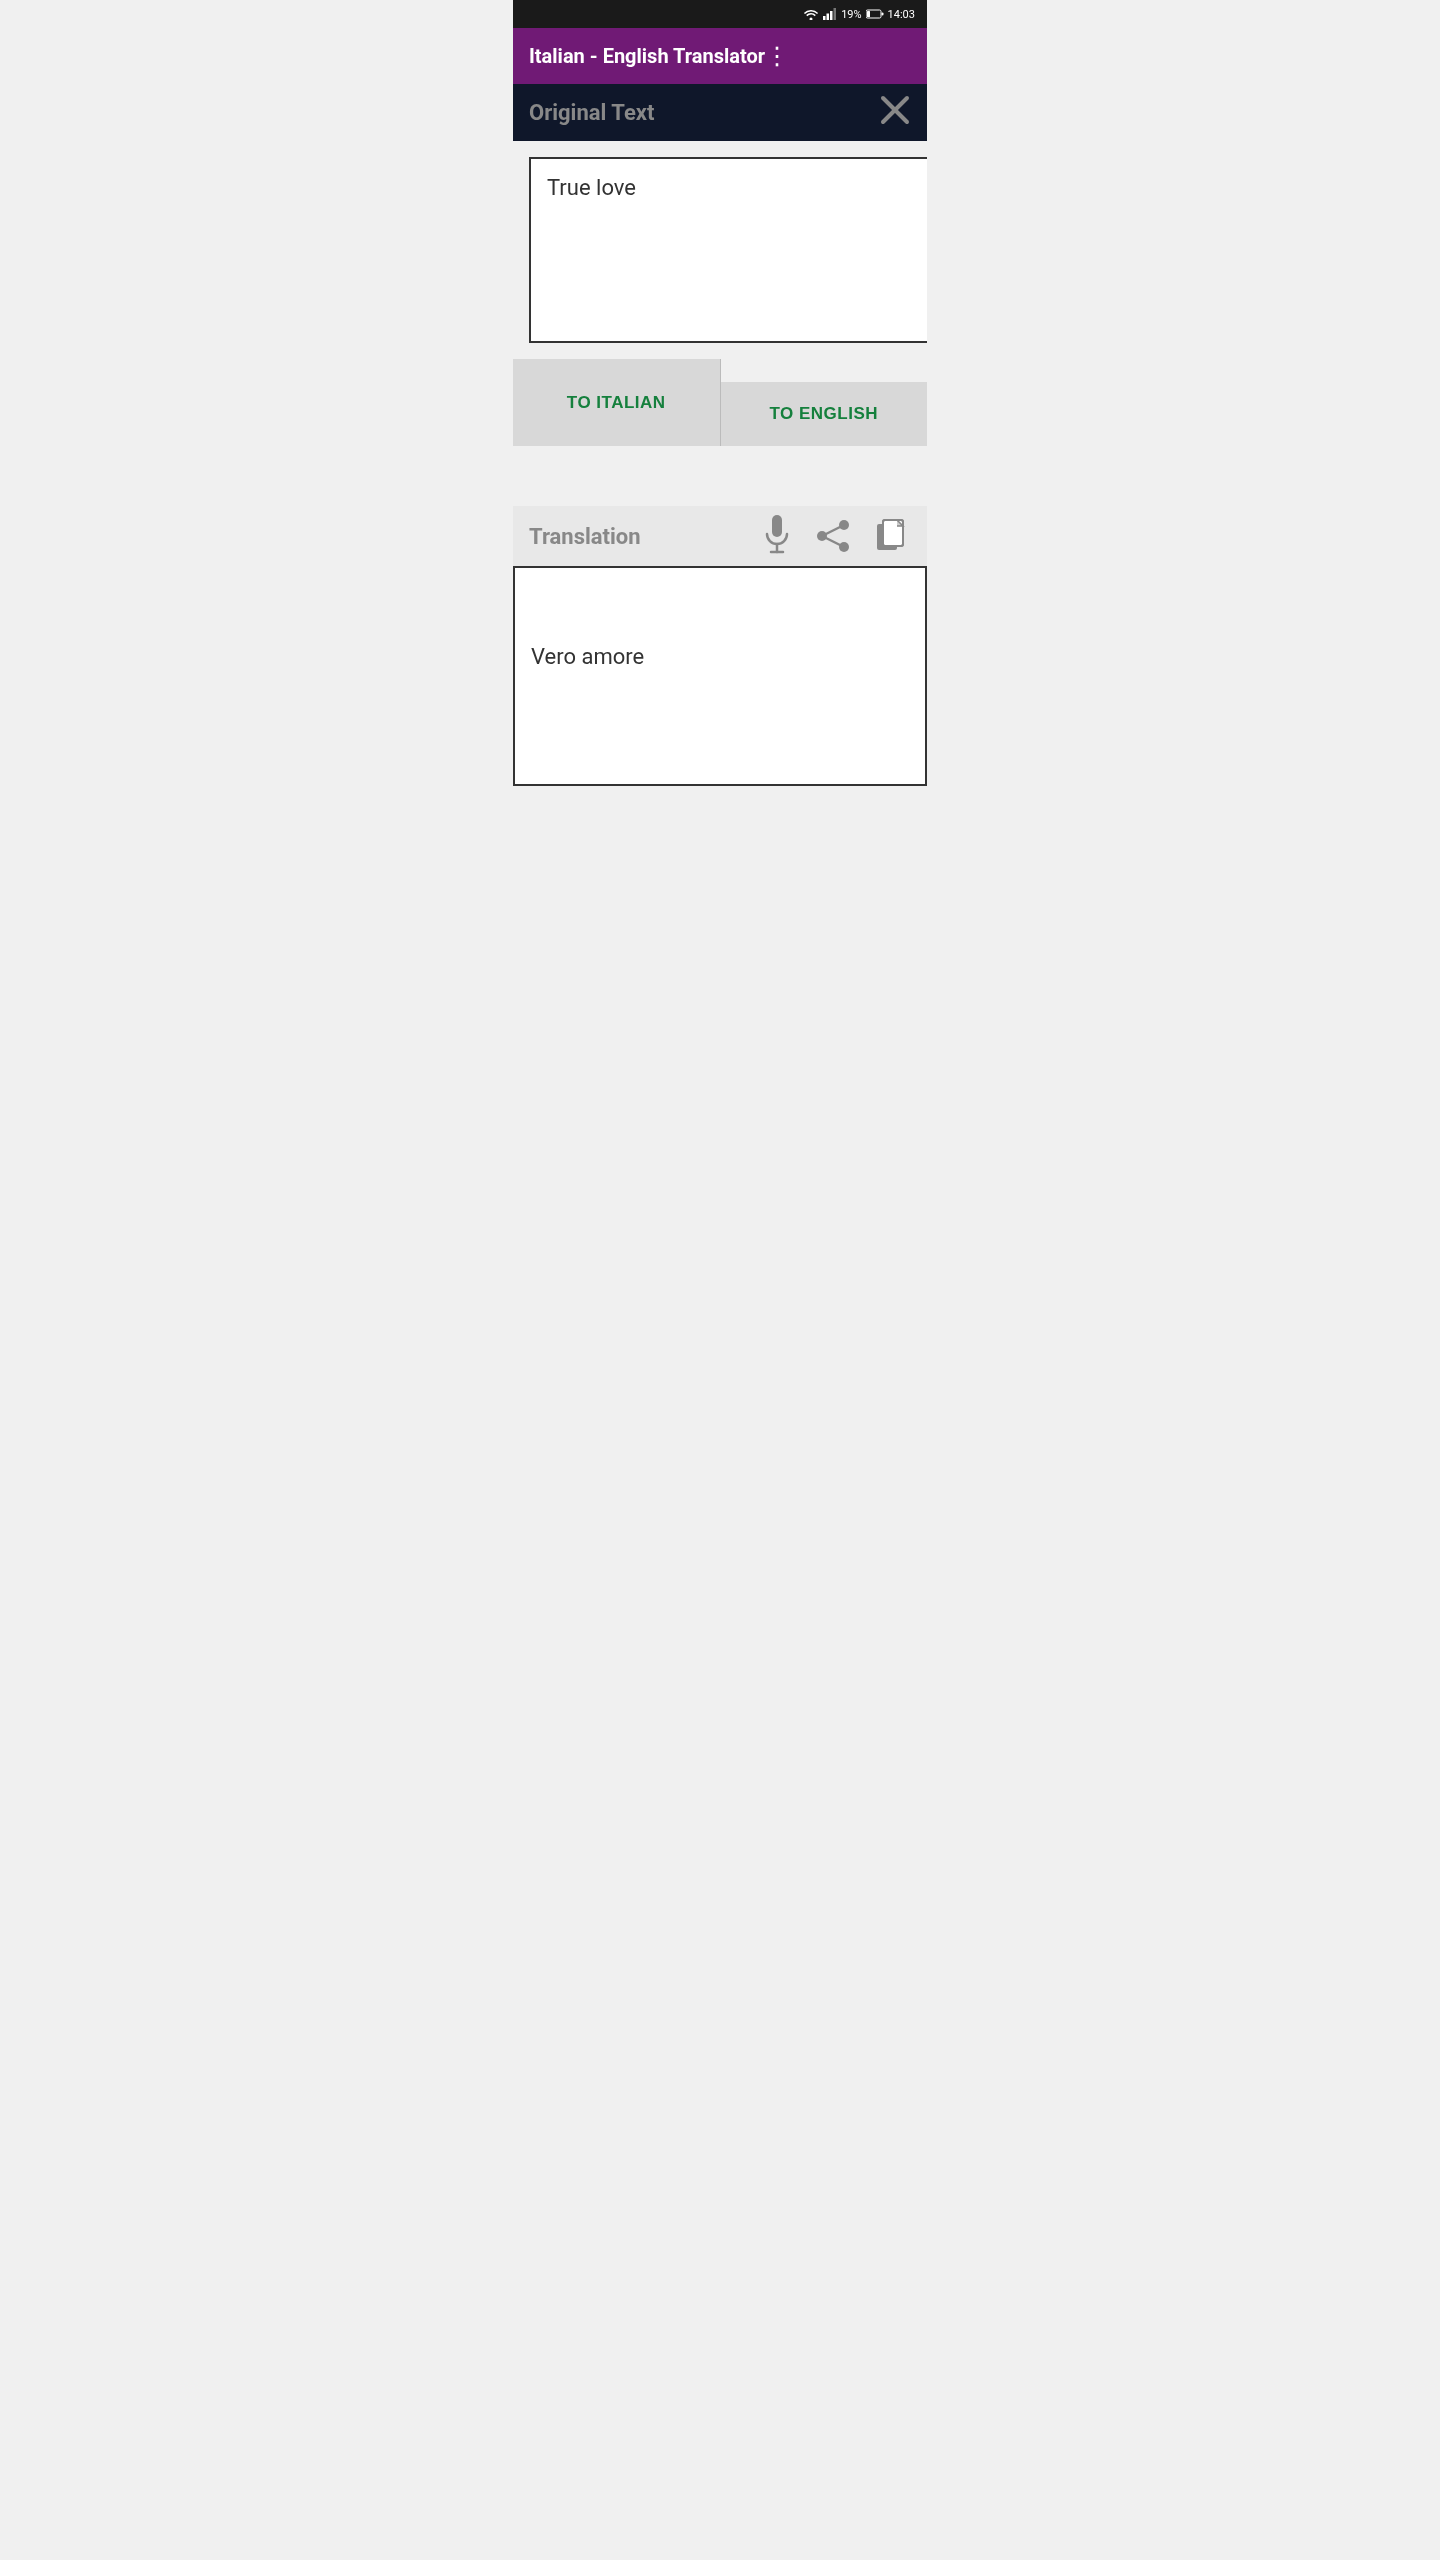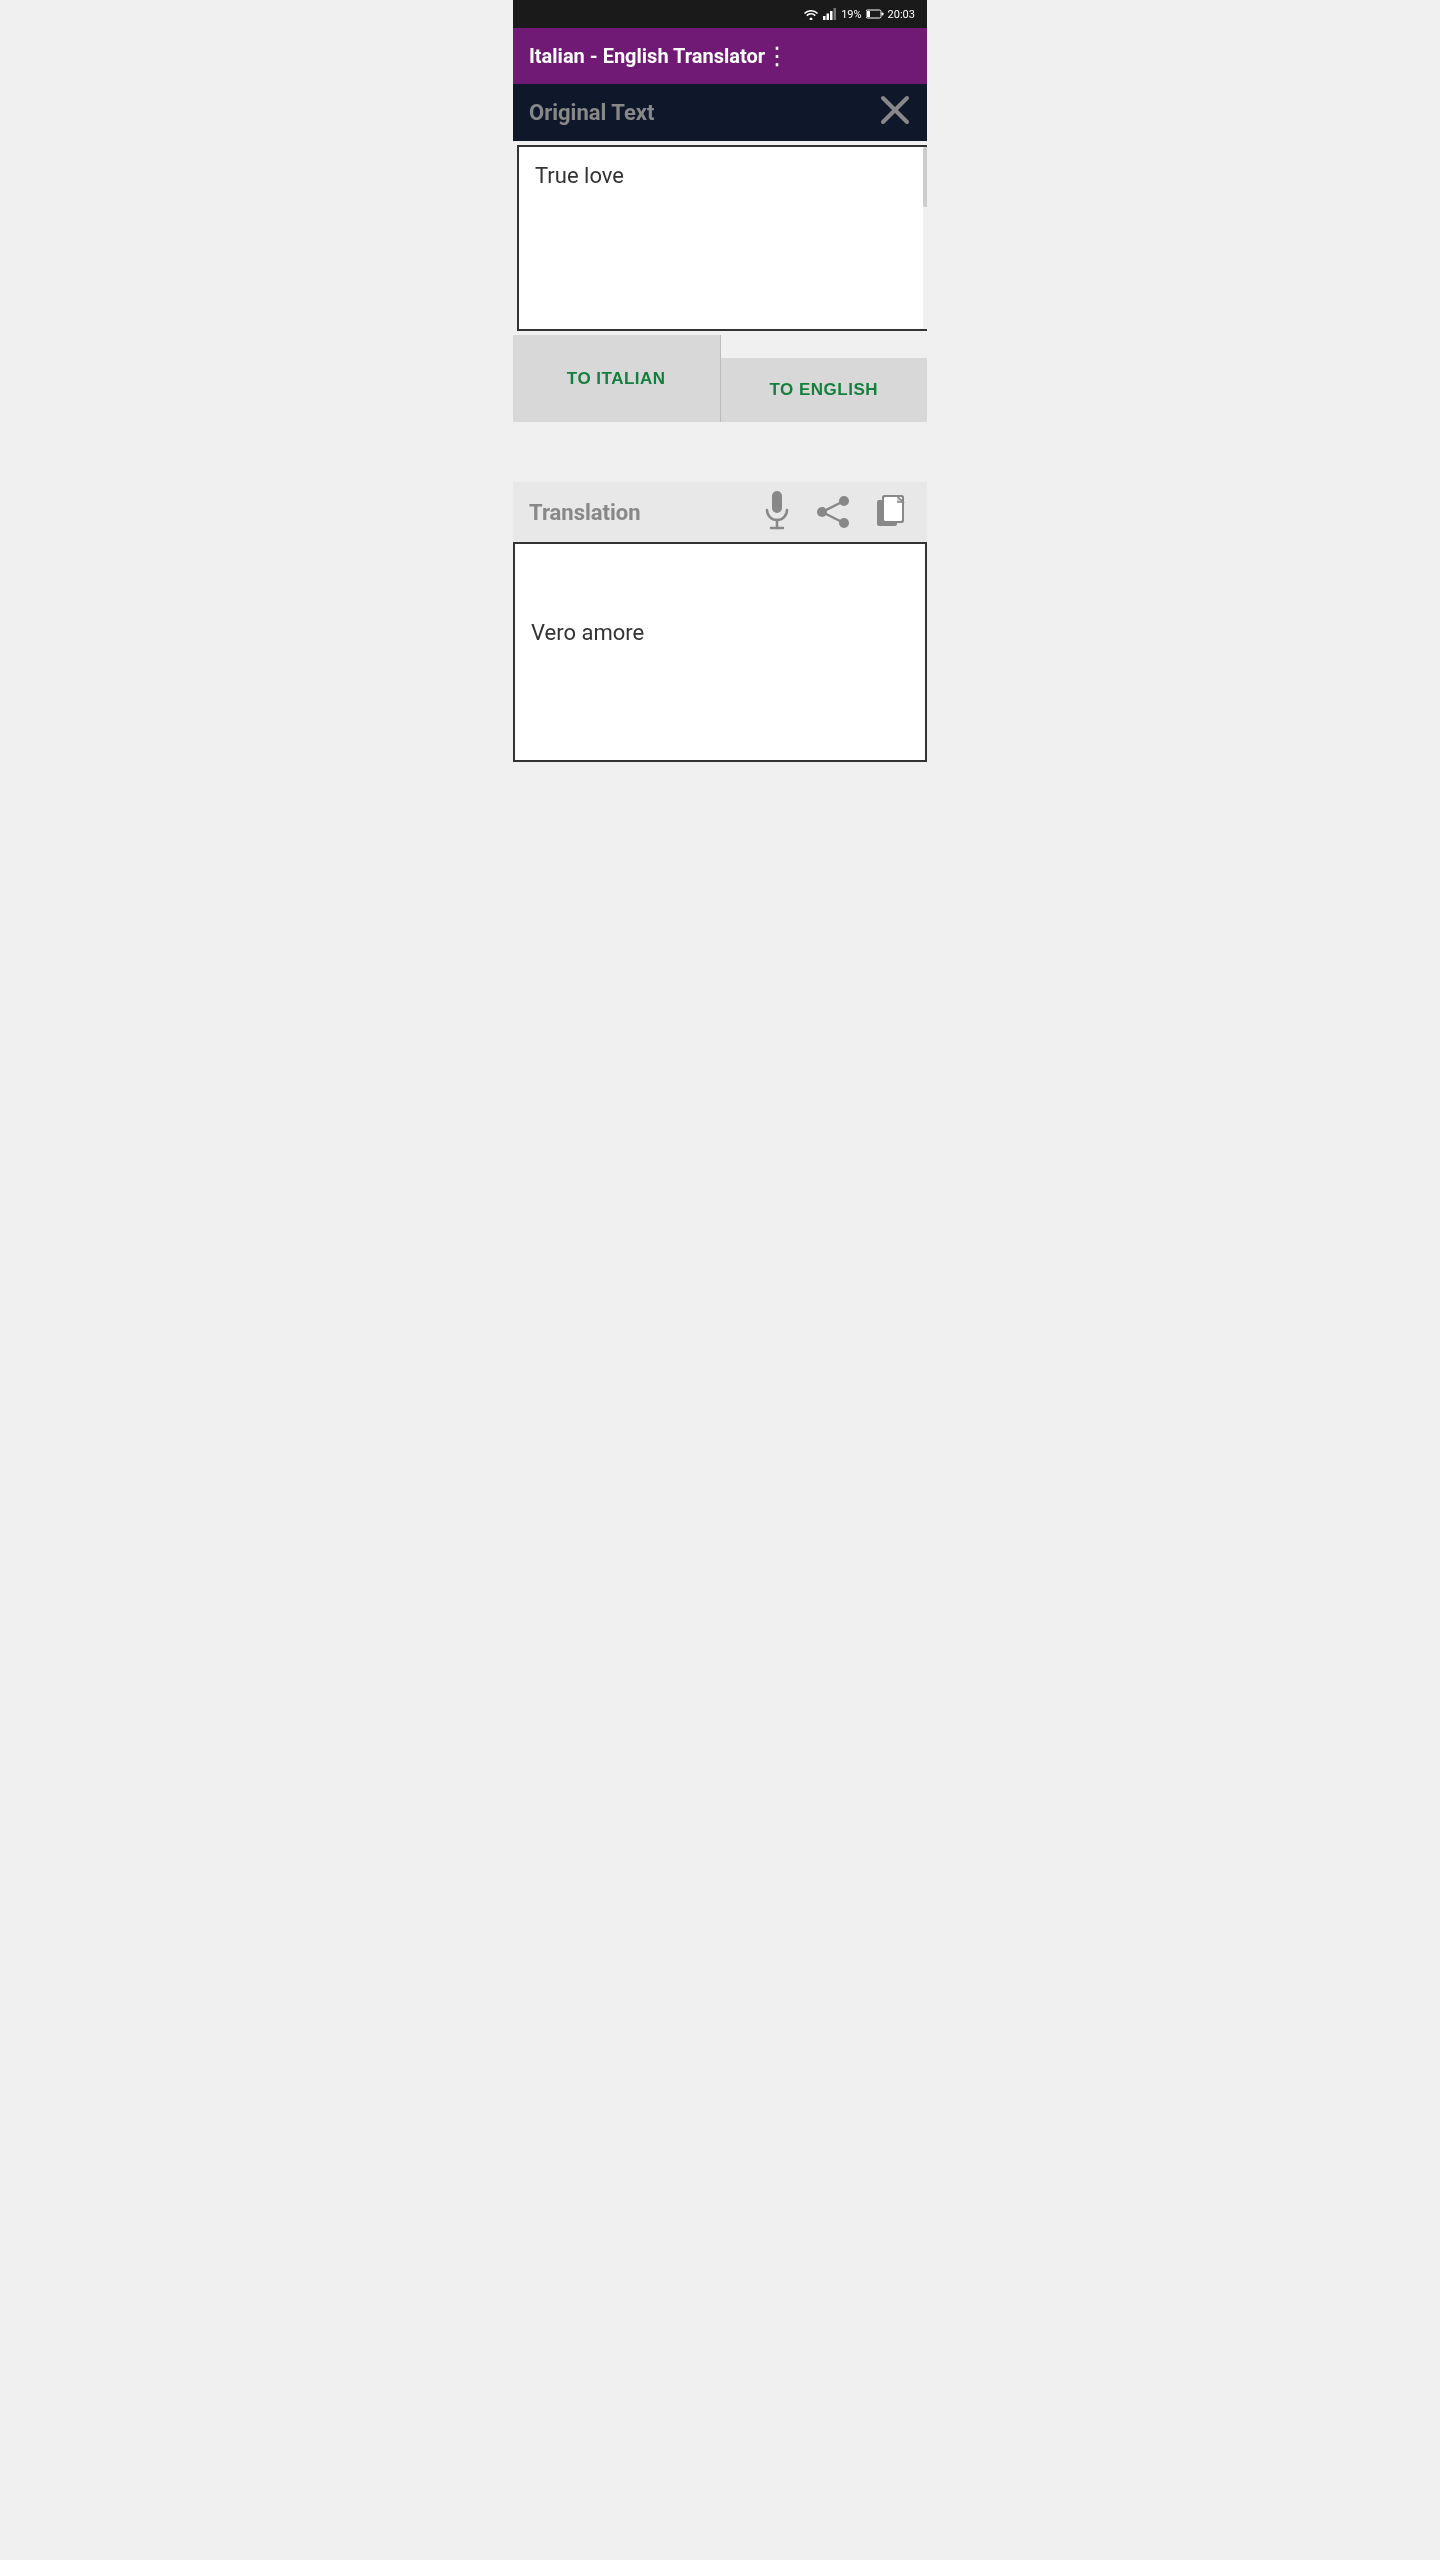--- a/index.html
+++ b/index.html
@@ -81,21 +81,21 @@
       color: #888888;
       cursor: pointer;
       font-weight: bold;
       line-height: 1;
     }
 
     
     .input-area {
       background: white;
       border: 2px solid #333;
-      margin: 4px;
+      margin: 16px;
       padding: 16px;
       min-height: 180px;
       font-size: 22px;
       color: #333;
       width: 100%;
       display: flex;
       align-items: flex-start;
       position: relative;
     }
 
@@ -239,21 +239,21 @@
       <rect x="7" y="3" width="2.5" height="9"></rect>
       <rect x="10.5" y="0" width="2.5" height="12" opacity="0.4"></rect>
     </svg>
     <span>19%</span>
 
     <svg width="18" height="10" viewBox="0 0 18 10" fill="white">
       <rect x="0" y="1" width="15" height="8" rx="1.5" stroke="white" stroke-width="1" fill="none"></rect>
       <rect x="1" y="2" width="3" height="6" rx="0.5" fill="white"></rect>
       <rect x="15.5" y="3.5" width="2" height="3" rx="1" fill="white"></rect>
     </svg>
-    <span>20:03</span>
+    <span>14:03</span>
   </div>
 </div>
 
 <div class="app-bar">
   <span class="app-bar-title">Italian - English Translator</span>
   <span class="menu-dots">⋮</span>
 </div>
 
 <div class="section-label-row">
   <span class="section-label">Original Text</span>

